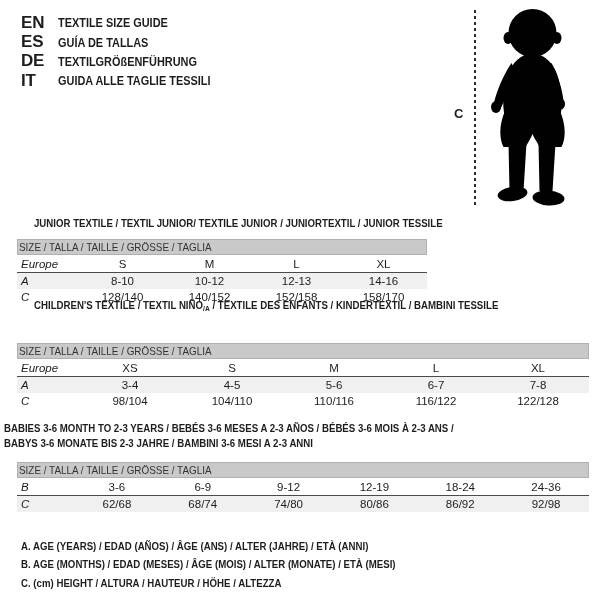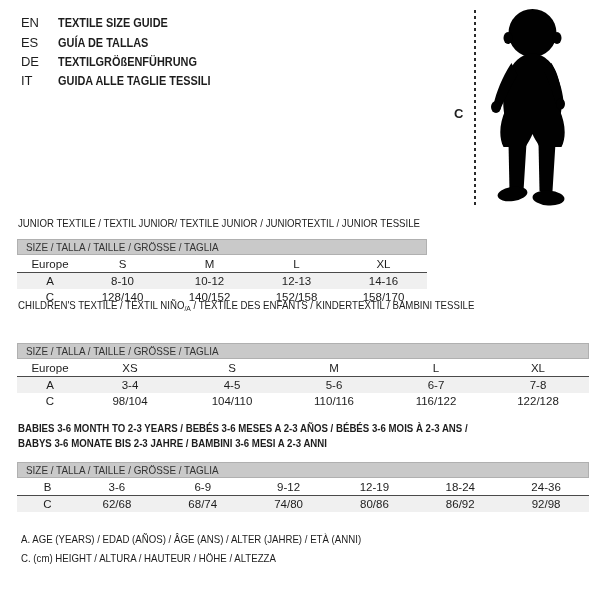--- a/index.html
+++ b/index.html
@@ -18,67 +18,67 @@
   .cond {
     display: inline-block;
     transform: scaleX(0.84);
     transform-origin: 0 50%;
     white-space: nowrap;
   }
 
   
   .lang-block { left: 21px; top: 13px; }
   .lang-row { display: flex; height: 19.4px; align-items: center; }
-  .lang-code { width: 37px; font-weight: normal; font-size: 13px; letter-spacing: -0.2px; }
+  .lang-code { width: 37px; font-weight: bold; font-size: 17px; letter-spacing: -0.2px; }
   .lang-label { font-weight: bold; font-size: 13px; }
 
   
   .dash-line {
     left: 474px; top: 10px; width: 2px; height: 198px;
     background-image: repeating-linear-gradient(
       to bottom, #2a2a2a 0px, #2a2a2a 3px, transparent 3px, transparent 6px);
   }
   .c-label { left: 454px; top: 106px; font-size: 13px; font-weight: bold; }
   .baby-svg { left: 481px; top: 5px; }
 
   
-  .tbl-title { font-size: 11.5px; font-weight: normal; line-height: 13px; }
+  .tbl-title { font-size: 11.5px; font-weight: bold; line-height: 13px; margin-left: 16px; }
   .tbl-title-2l { font-size: 11.5px; font-weight: bold; line-height: 14.5px; }
   .size-bar {
     background: #c9c9c9;
     border: 1px solid #b0b0b0;
     height: 14px;
     display: flex; align-items: center;
-    padding-left: 8px;
+    padding-left: 1px;
     font-size: 11px; color: #333333;
   }
   .size-bar .cond { transform: scaleX(0.9); }
   .grid-row { display: grid; align-items: center; font-size: 11.5px; }
   .cols-4 { grid-template-columns: 62px repeat(4, 1fr); }
   .cols-5 { grid-template-columns: 62px repeat(5, 1fr); }
   .cols-6 { grid-template-columns: 57px repeat(6, 1fr); }
   .row-first { height: 17px; border-bottom: 1px solid #4a4a4a; }
   .row-alt   { height: 16px; background: #f0f0f0; }
   .row-plain { height: 16px; }
-  .lbl { padding-left: 4px; text-align: center; }
+  .lbl { padding-left: 4px; text-align: left; font-style: italic; }
   .val { text-align: center; }
 
   .t1-title { left: 18px; top: 217px; }
   .t1-table { left: 17px; top: 239px; width: 410px; }
   .t2-title { left: 18px; top: 299px; }
   .t2-table { left: 17px; top: 343px; width: 572px; }
-  .t3-title { left: 18px; top: 421px; }
+  .t3-title { left: 4px; top: 421px; }
   .t3-table { left: 17px; top: 462px; width: 572px; }
 
   sub.suffix-sub { font-size: 8px; vertical-align: -2px; }
 
   
   .footnotes { left: 21px; top: 533px; }
-  .footnote-line { height: 18.6px; display: flex; align-items: flex-start;
-                   font-size: 11.5px; font-weight: normal; }
+  .footnote-line { height: 18.6px; display: flex; align-items: flex-end;
+                   font-size: 11.5px; font-weight: bold; }
 </style>
 </head>
 <body>
 
 <div class="abs lang-block">
   <div class="lang-row">
     <span class="lang-code">EN</span>
     <span class="lang-label cond">TEXTILE SIZE GUIDE</span>
   </div>
   <div class="lang-row">
@@ -204,15 +204,18 @@
     <div class="val">86/92</div>
     <div class="val">92/98</div>
   </div>
 </div>
 
 <div class="abs footnotes">
   <div class="footnote-line">
     <span class="cond">A. AGE (YEARS) / EDAD (AÑOS) / ÂGE (ANS) / ALTER (JAHRE) / ETÀ (ANNI)</span>
   </div>
   <div class="footnote-line">
+    <span class="cond">B. AGE (MONTHS) / EDAD (MESES) / ÂGE (MOIS) / ALTER (MONATE) / ETÀ (MESI)</span>
+  </div>
+  <div class="footnote-line">
     <span class="cond">C. (cm) HEIGHT / ALTURA / HAUTEUR / HÖHE / ALTEZZA</span>
   </div>
 </div>
 
 </body></html>

